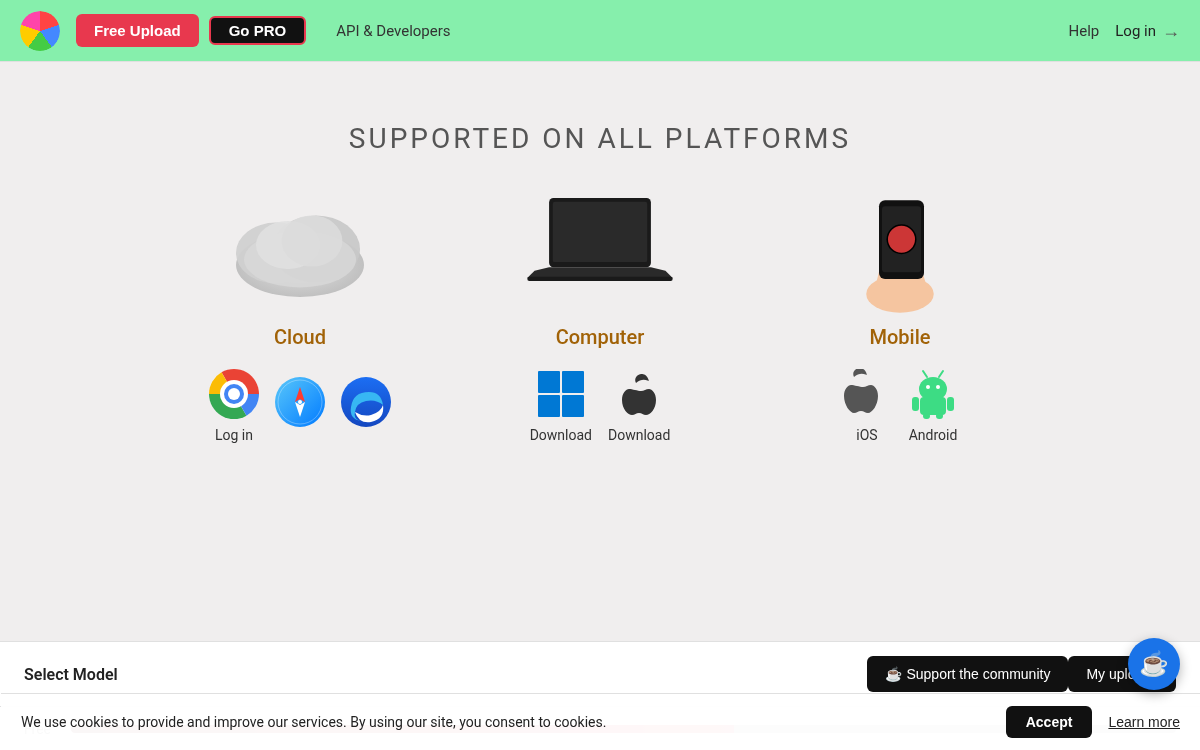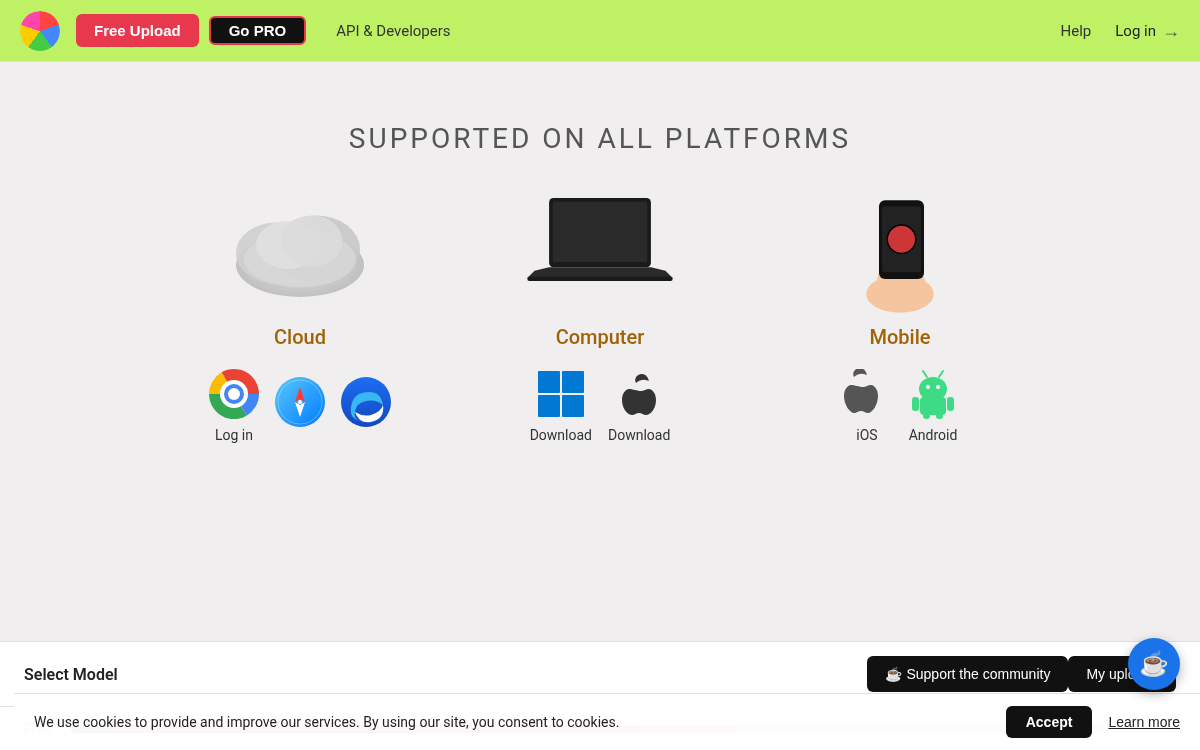--- a/index.html
+++ b/index.html
@@ -10,21 +10,21 @@
       width: 1200px;
       height: 750px;
       overflow: hidden;
       position: relative;
     }
 
     
     .navbar {
       display: flex;
       align-items: center;
-      background: #bef264;
+      background: #86efac;
       height: 62px;
       padding: 0 20px;
       border-bottom: 1px solid #e0e0e0;
       position: relative;
       z-index: 10;
     }
     .navbar-logo {
       width: 40px;
       height: 40px;
       border-radius: 50%;
@@ -58,21 +58,21 @@
       color: #333;
       text-decoration: none;
       font-size: 15px;
       margin-right: 30px;
       cursor: pointer;
     }
     .navbar-right {
       margin-left: auto;
       display: flex;
       align-items: center;
-      gap: 24px;
+      gap: 16px;
     }
     .login-link {
       display: flex;
       align-items: center;
       gap: 6px;
       font-size: 15px;
       cursor: pointer;
       color: #222;
     }
     .login-arrow {
@@ -227,21 +227,21 @@
       flex: 1;
       height: 8px;
       background: linear-gradient(to right, #6b0010 0%, #c0001c 40%, #e0303a 60%, #999 60%);
       border-radius: 4px;
     }
 
     
     .cookie-banner {
       position: absolute;
       bottom: 0;
-      left: 14px;
+      left: 1px;
       right: 0;
       background: rgba(255,255,255,0.97);
       padding: 12px 20px;
       display: flex;
       align-items: center;
       justify-content: space-between;
       border-top: 1px solid #e0e0e0;
       z-index: 100;
       gap: 19px;
     }

